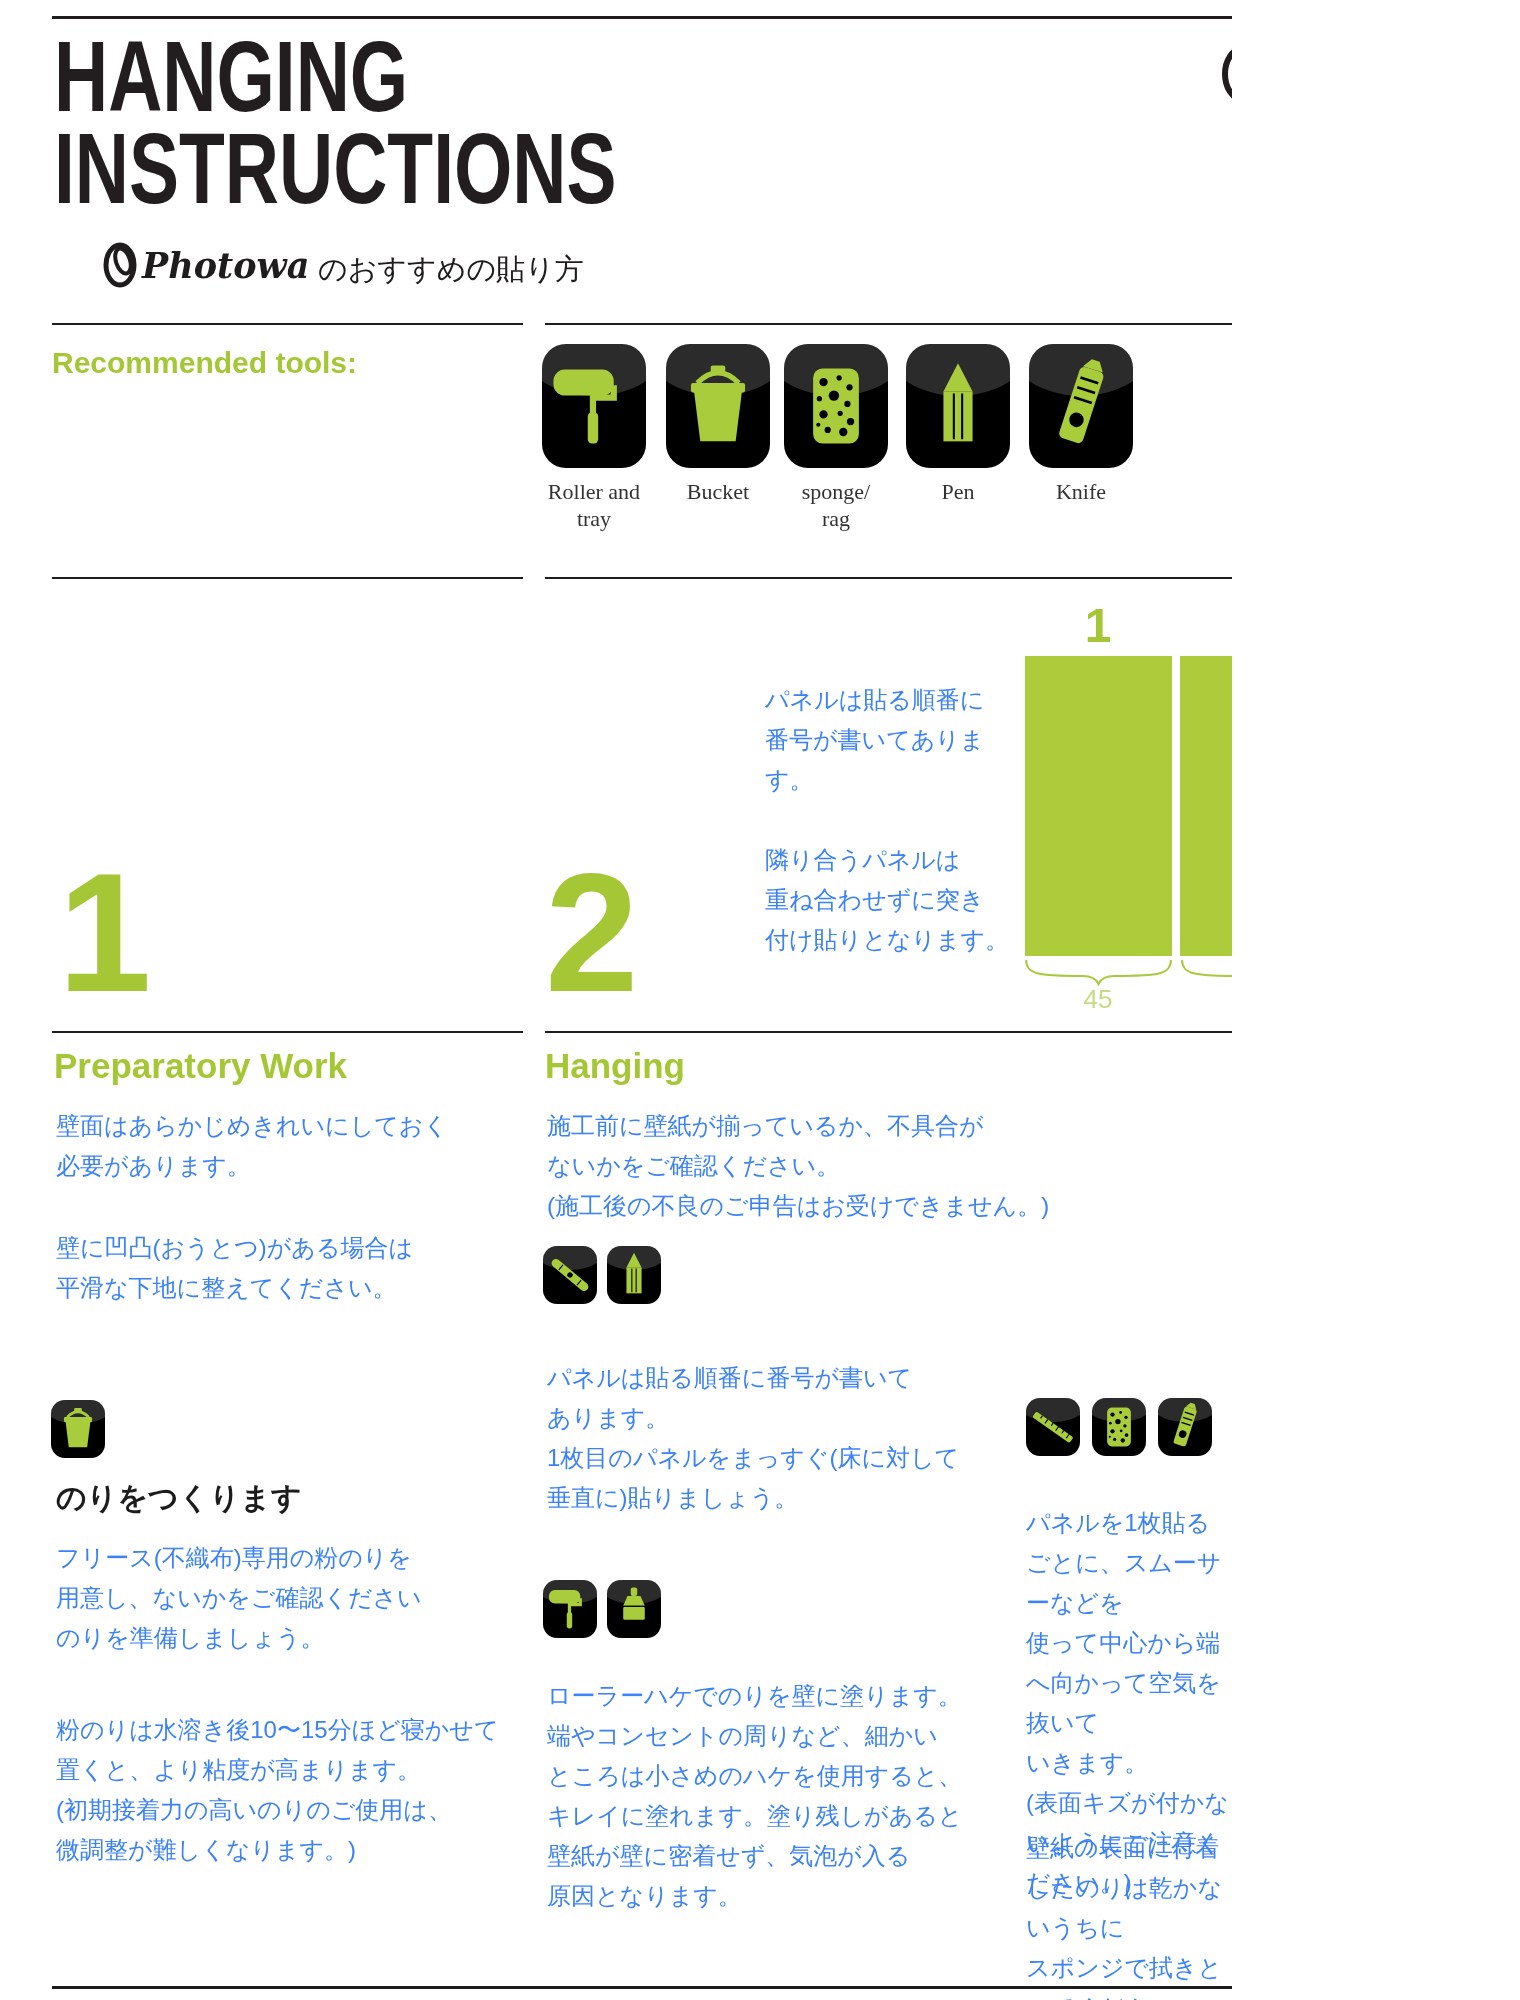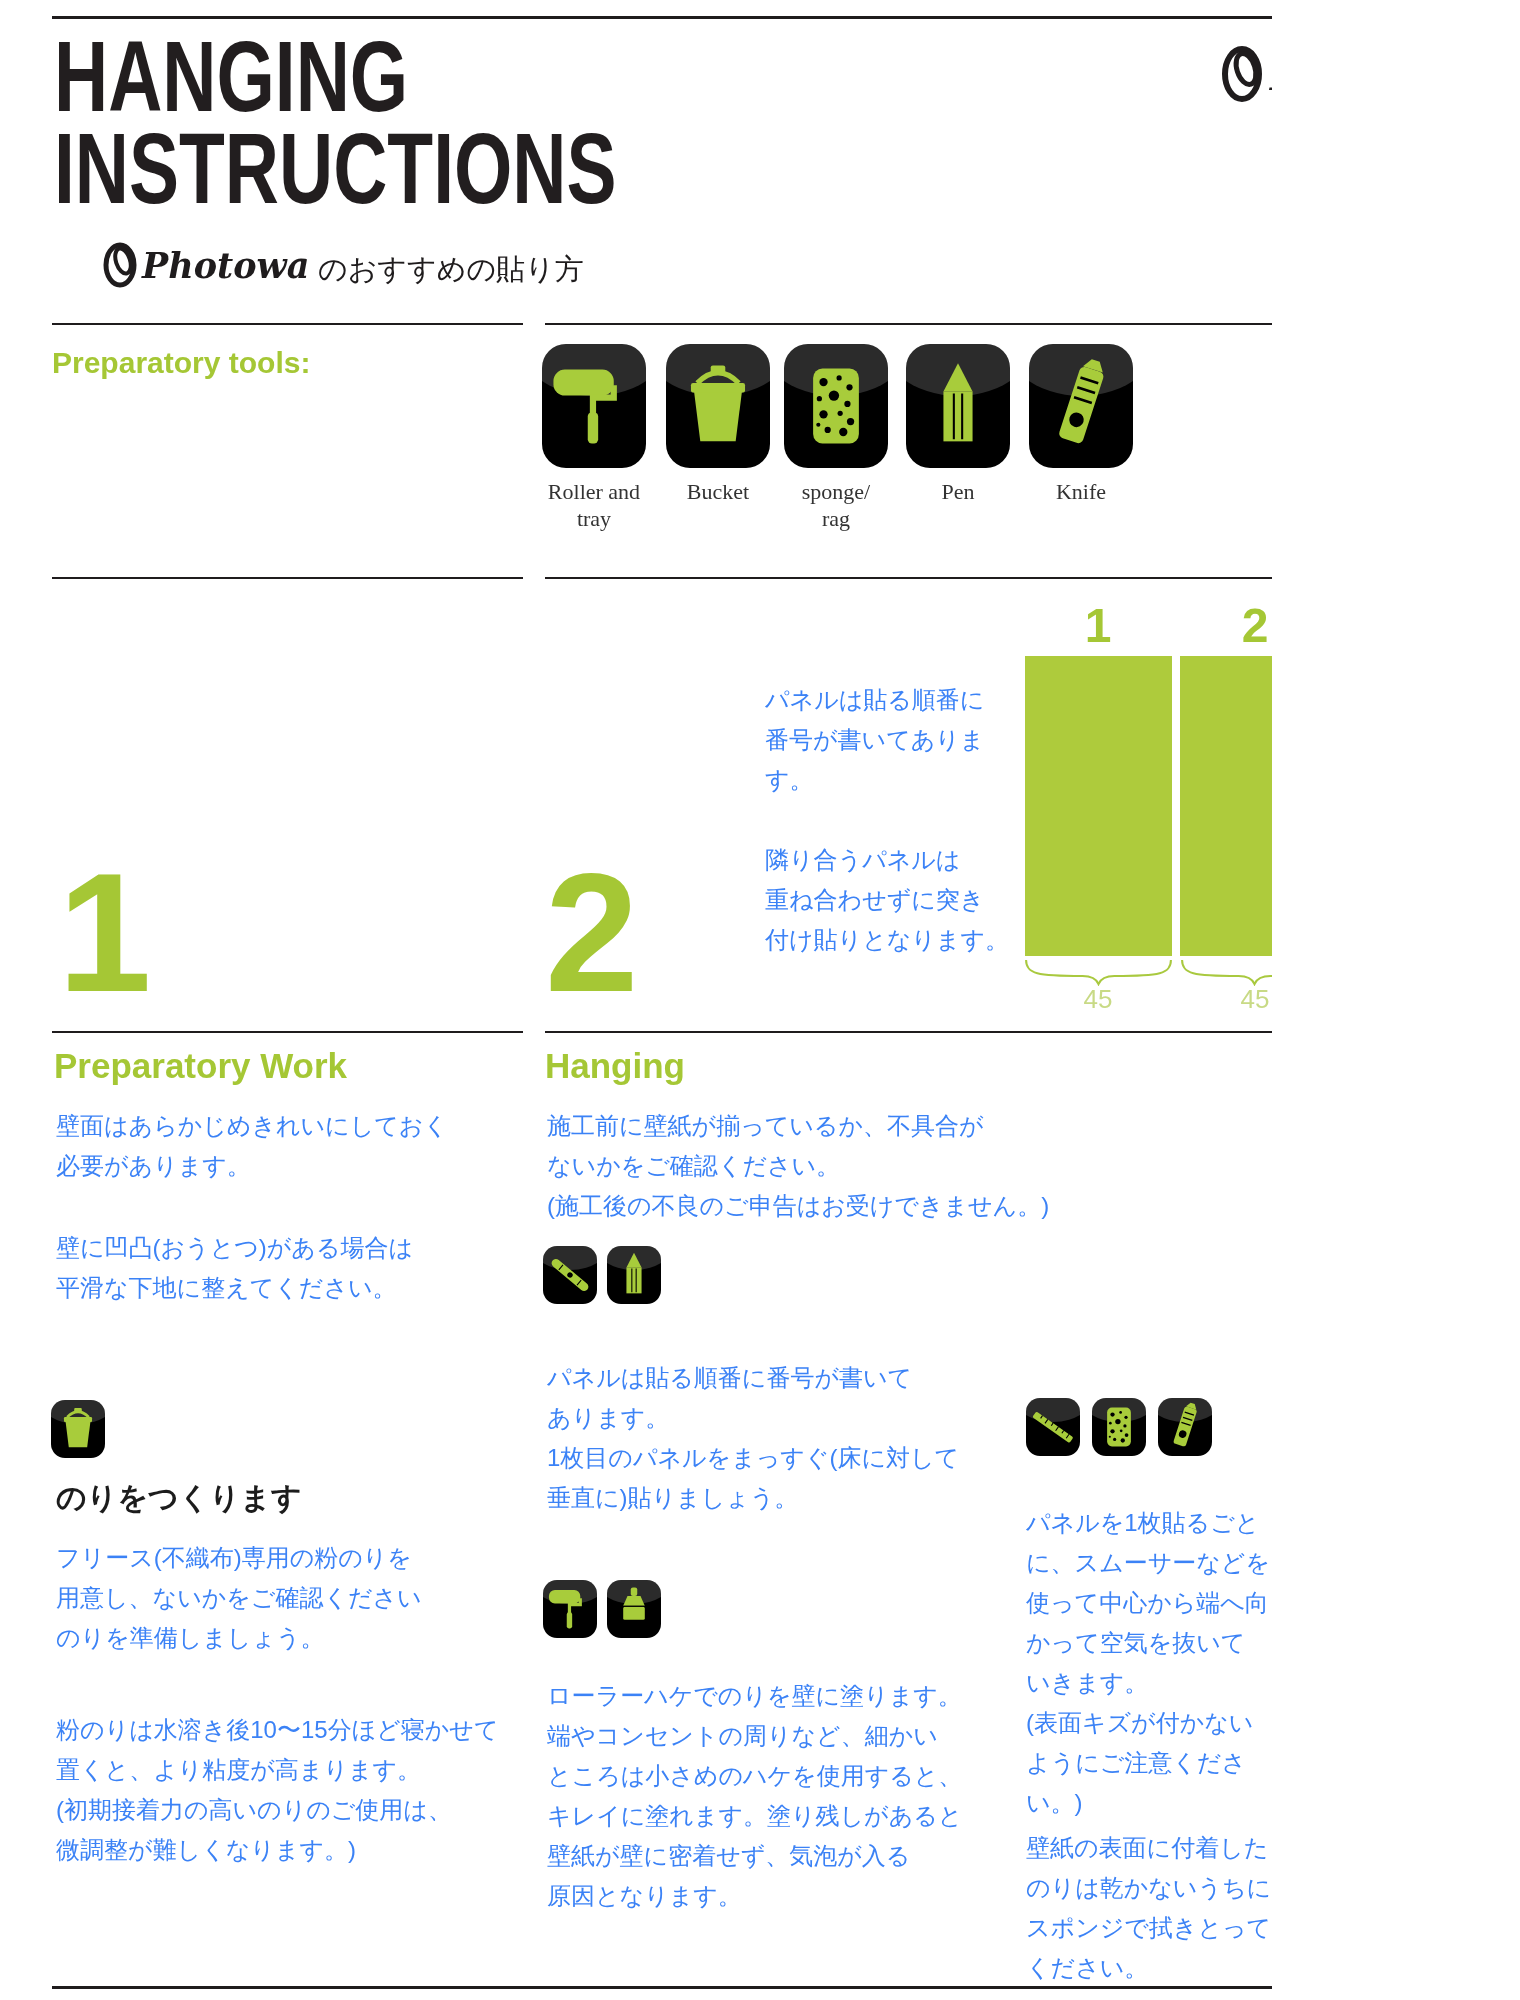--- a/index.html
+++ b/index.html
@@ -1,17 +1,17 @@
 <!DOCTYPE html>
 <html><head>
 <meta charset="utf-8">
 <style>
   html,body{margin:0;padding:0;background:#ffffff;}
   body{font-family:"Liberation Sans","DejaVu Sans",sans-serif;color:#262626;}
-  .page{position:relative;width:1232px;height:2000px;background:#fff;overflow:hidden;padding-left:40px;}
+  .page{position:relative;width:1232px;height:2000px;background:#fff;overflow:hidden;}
 
   .rule{position:absolute;background:#1f1c1d;height:2px;}
   .rule.thick{height:3px;}
 
   .title{position:absolute;left:54px;top:30px;font-size:100px;line-height:92px;
          font-weight:800;color:#221e1f;letter-spacing:0px;white-space:pre-line;
          transform:scaleX(.75);transform-origin:left top;}
 
   .jp{white-space:pre-line;font-size:24px;line-height:40px;color:#3b82f6;}
   .jp.caption{font-size:24px;line-height:40px;}
@@ -68,21 +68,21 @@
         <ellipse cx="23" cy="23" rx="7" ry="13" stroke-width="4" transform="rotate(-18 23 23)"></ellipse>
       </g>
       <text x="42" y="40" font-family="DejaVu Serif, serif" font-style="italic" font-weight="bold" font-size="35" fill="#1f1c1d">Photowall</text>
     </svg>
   </div>
   <div class="subtitle-jp" style="left:318px;top:250px;">のおすすめの貼り方</div>
 
   <div class="rule" style="left:52px;top:323px;width:471px;"></div>
   <div class="rule" style="left:545px;top:323px;width:923px;"></div>
 
-  <div class="green-h tools-heading" style="left:52px;top:346px;">Preparatory tools:</div>
+  <div class="green-h tools-heading" style="left:52px;top:346px;">Recommended tools:</div>
 
   <div class="chip big" style="left:542px;top:344px;">
     <svg viewBox="0 0 100 100">
         <g fill="#a8cc3b">
       <rect x="11" y="15" width="58" height="25" rx="11"></rect>
       <path d="M69 30 v12 H49 v16" fill="none" stroke="#a8cc3b" stroke-width="6"></path>
       <rect x="44" y="56" width="10" height="30" rx="4"></rect>
     </g>
       </svg>
   </div>

